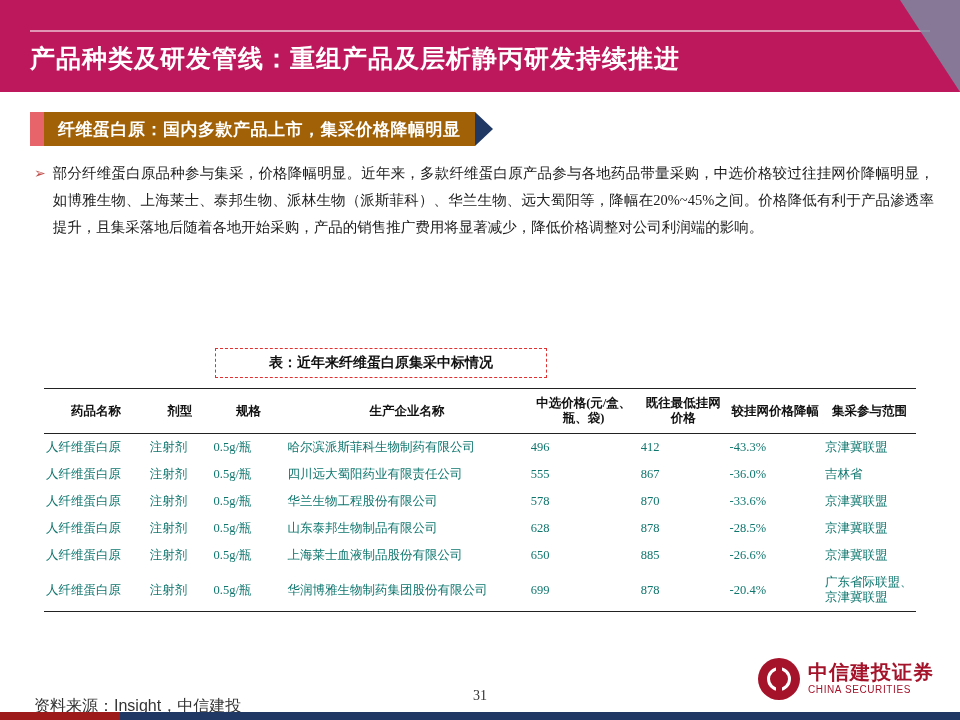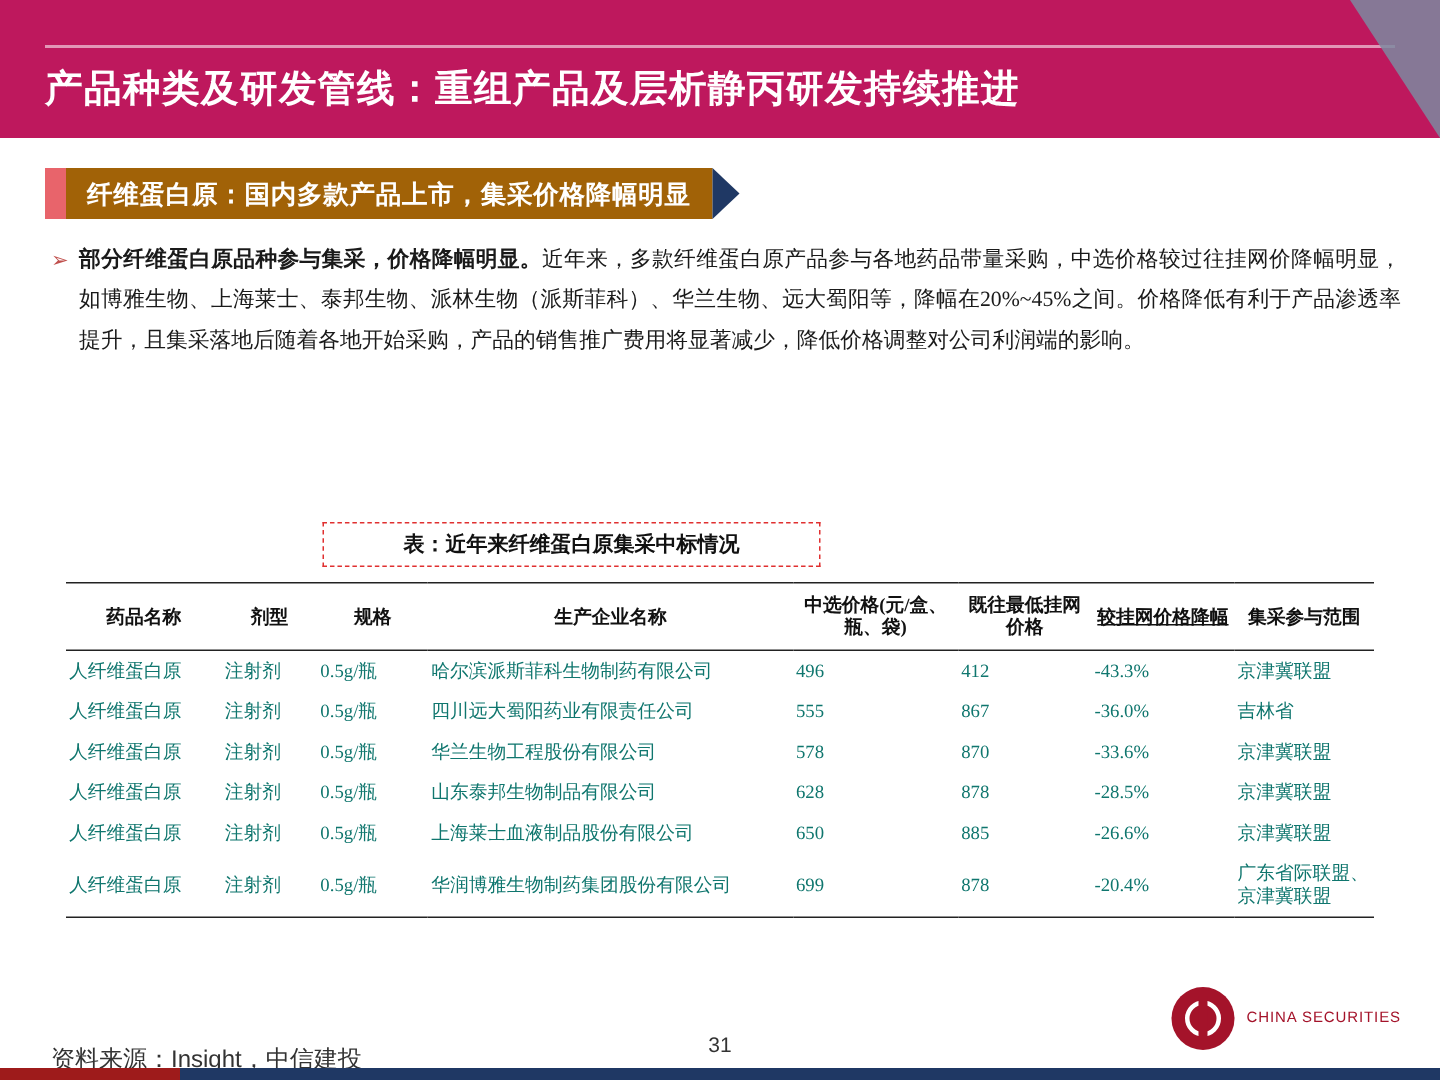--- a/index.html
+++ b/index.html
@@ -101,21 +101,21 @@
     flex: 0 0 auto;
   }
   .para-text {
     font-size: 14.5px;
     line-height: 27px;
     color: #1a1a1a;
     text-align: justify;
     font-family: "Liberation Serif", serif;
   }
   .para-lead {
-    font-weight: bold;
+    font-weight: normal;
     margin-top: 32px;
   }
 
   
   .table-caption-box {
     position: absolute;
     left: 215px;
     top: 348px;
     width: 330px;
     height: 28px;
@@ -164,33 +164,33 @@
   }
   table.data-table tbody tr:last-child td {
     border-bottom: 1.5px solid #222;
   }
   .col-name   { width: 104px; }
   .col-form   { width: 62px; margin-top: 12px; }
   .col-spec   { width: 72px; }
   .col-maker  { width: 250px; }
   .col-price  { width: 110px; }
   .col-old    { width: 88px; margin-top: 20px; }
-  .col-drop   { width: 94px; text-decoration: underline; }
+  .col-drop   { width: 94px; }
   .col-scope  { width: 92px; }
 
   
   .page-number {
     position: absolute;
     left: 0;
     top: 688px;
     width: 960px;
     text-align: center;
     font-size: 14px;
     color: #333;
-    font-family: Liberation Sans, sans-serif;
+    font-family: Liberation Serif, serif;
   }
   .source-note {
     position: absolute;
     left: 34px;
     top: 696px;
     font-size: 16px;
     color: #333;
     font-family: Liberation Sans, sans-serif;
   }
   .footer-bar {
@@ -364,18 +364,19 @@
     </tbody>
   </table>
 </div>
 
 <div class="source-note">资料来源：Insight，中信建投</div>
 <div class="page-number">31</div>
 
 <div class="logo-wrap">
   <div class="logo-mark"></div>
   <div>
+    <div class="logo-text-cn">中信建投证券</div>
     <div class="logo-text-en">CHINA SECURITIES</div>
   </div>
 </div>
 
 <div class="footer-bar"></div>
 <div class="footer-bar-red"></div>
 
 </body></html>

